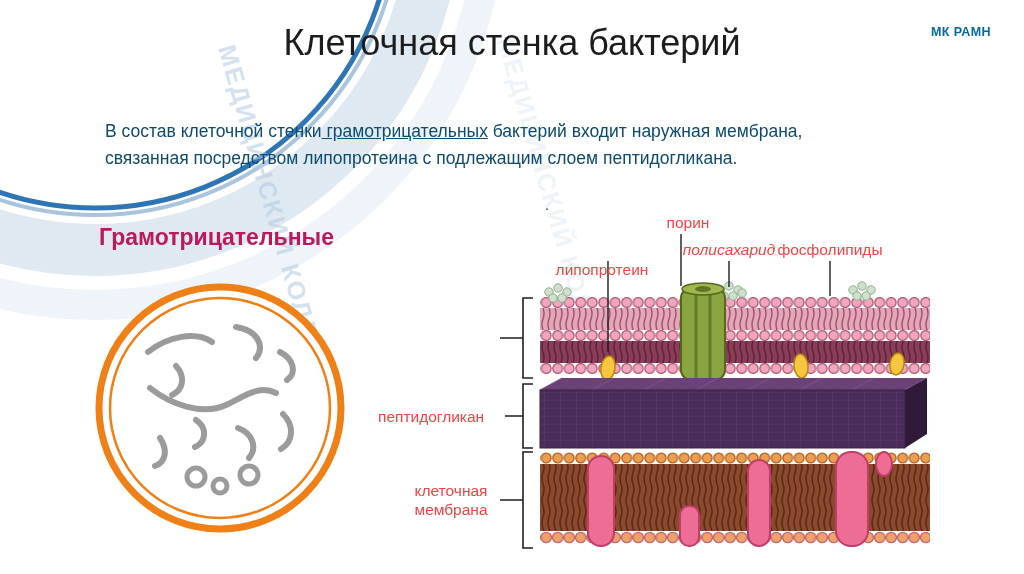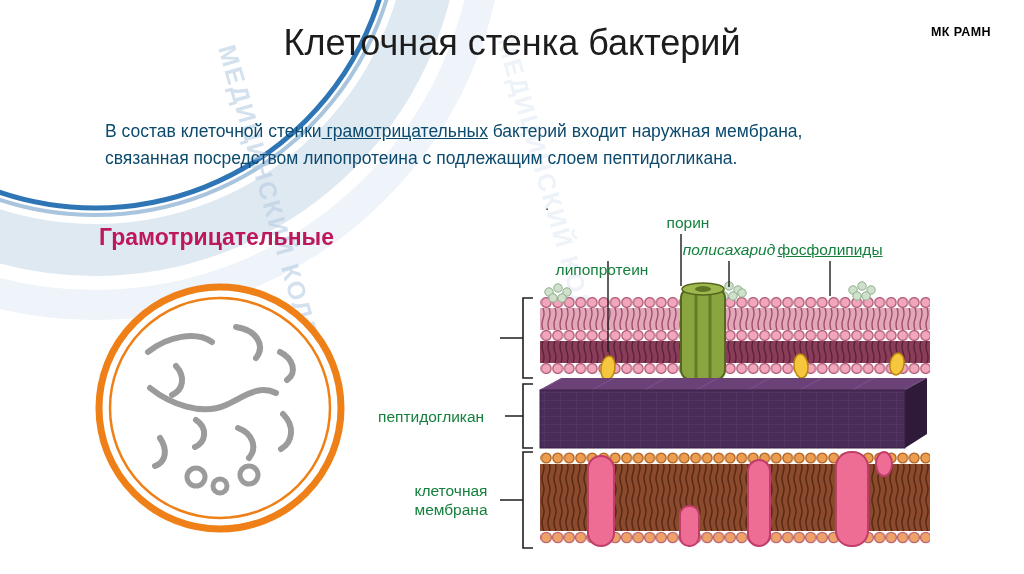--- a/index.html
+++ b/index.html
@@ -3,30 +3,30 @@
 <meta charset="utf-8">
 <style>
   html,body{margin:0;padding:0;background:#ffffff;}
   .slide{
     position:relative;width:1024px;height:574px;background:#fff;overflow:hidden;
     font-family:"Liberation Sans", sans-serif;color:#141414;
   }
   .art{position:absolute;left:0;top:0;z-index:0;}
   .txt{position:absolute;z-index:2;}
   .title{left:0;right:0;top:22px;text-align:center;font-size:36px;color:#1c1c1c;}
-  .logo{top:25px;right:33px;font-size:12.5px;font-weight:bold;color:#000000;letter-spacing:.4px;}
+  .logo{top:25px;right:33px;font-size:12.5px;font-weight:bold;color:#0369a1;letter-spacing:.4px;}
   .intro{left:105px;top:118px;width:830px;font-size:17.5px;line-height:27px;color:#0c4a6e;}
   .intro .u{text-decoration:underline;}
   .gram-title{left:99px;top:224px;font-size:23px;font-weight:bold;color:#be185d;}
-  .lbl{font-size:15.5px;color:#15803d;line-height:19px;}
+  .lbl{font-size:15.5px;color:#ef4444;line-height:19px;}
   .lbl.center{text-align:center;}
   .lbl-porin{left:650px;top:213px;width:76px;}
   .lbl-lipo{left:552px;top:240px;width:100px;margin-top:20px;}
   .lbl-poly{left:679px;top:240px;width:100px;font-style:italic;}
-  .lbl-phos{left:776px;top:240px;width:108px;text-decoration:underline;}
+  .lbl-phos{left:776px;top:240px;width:108px;}
   .lbl-outer{left:404px;top:319px;width:94px;}
   .lbl-pepti{left:378px;top:407px;width:110px;}
   .lbl-cell{left:404px;top:481px;width:94px;text-align:center;}
   .dot{left:545px;top:196px;font-size:15px;color:#333;}
 </style>
 </head>
 <body>
 
 <div class="slide">
 

